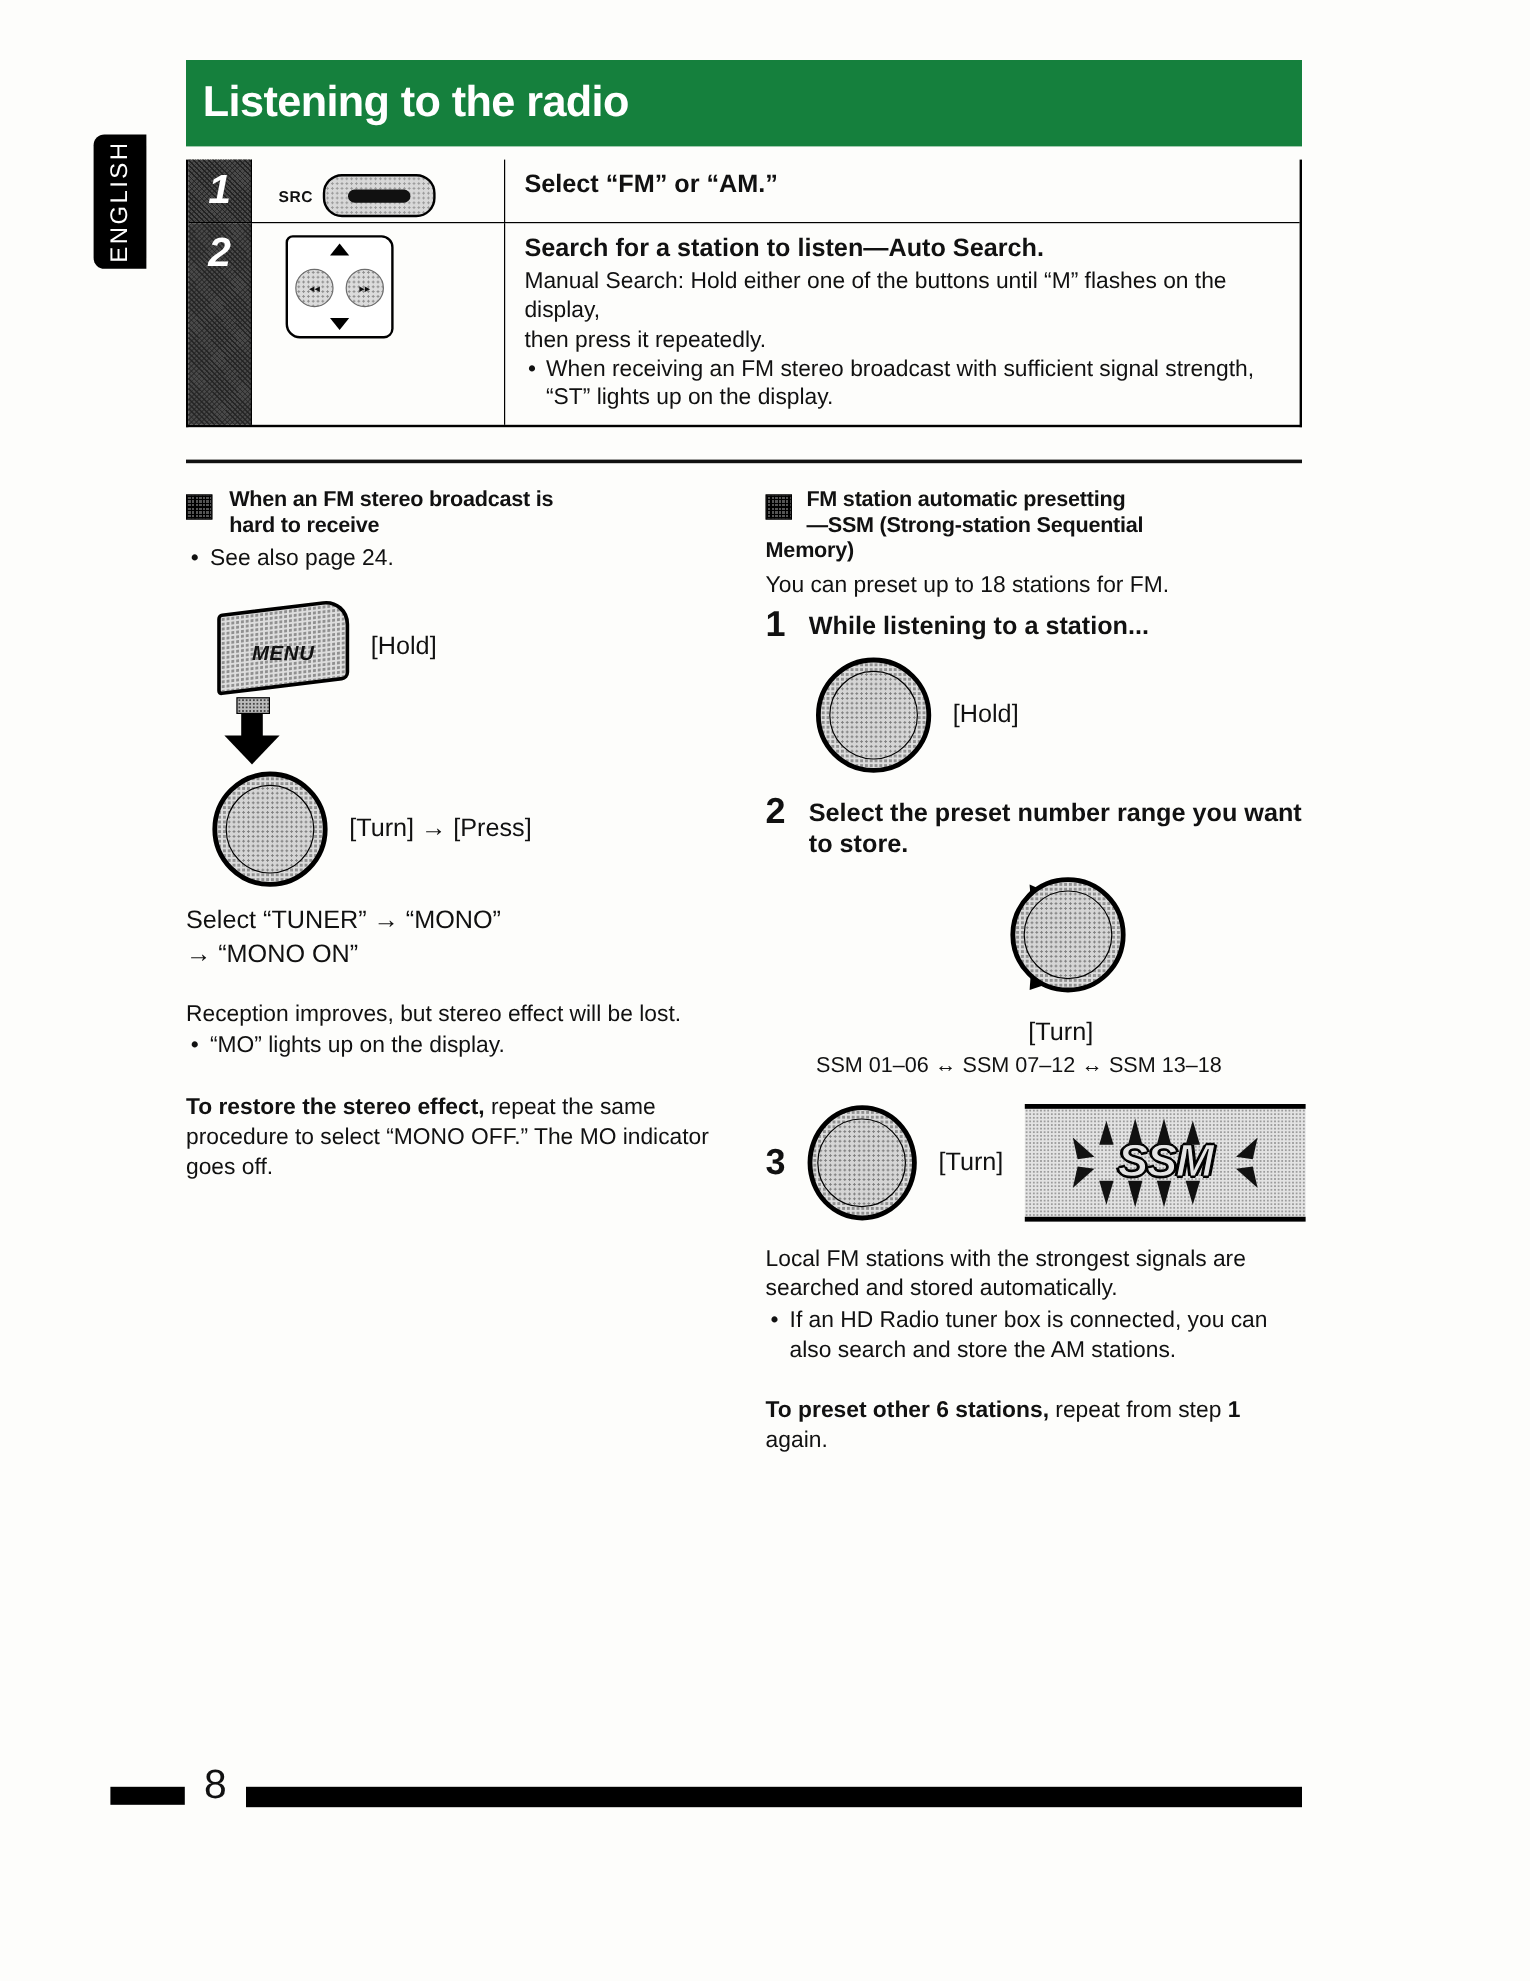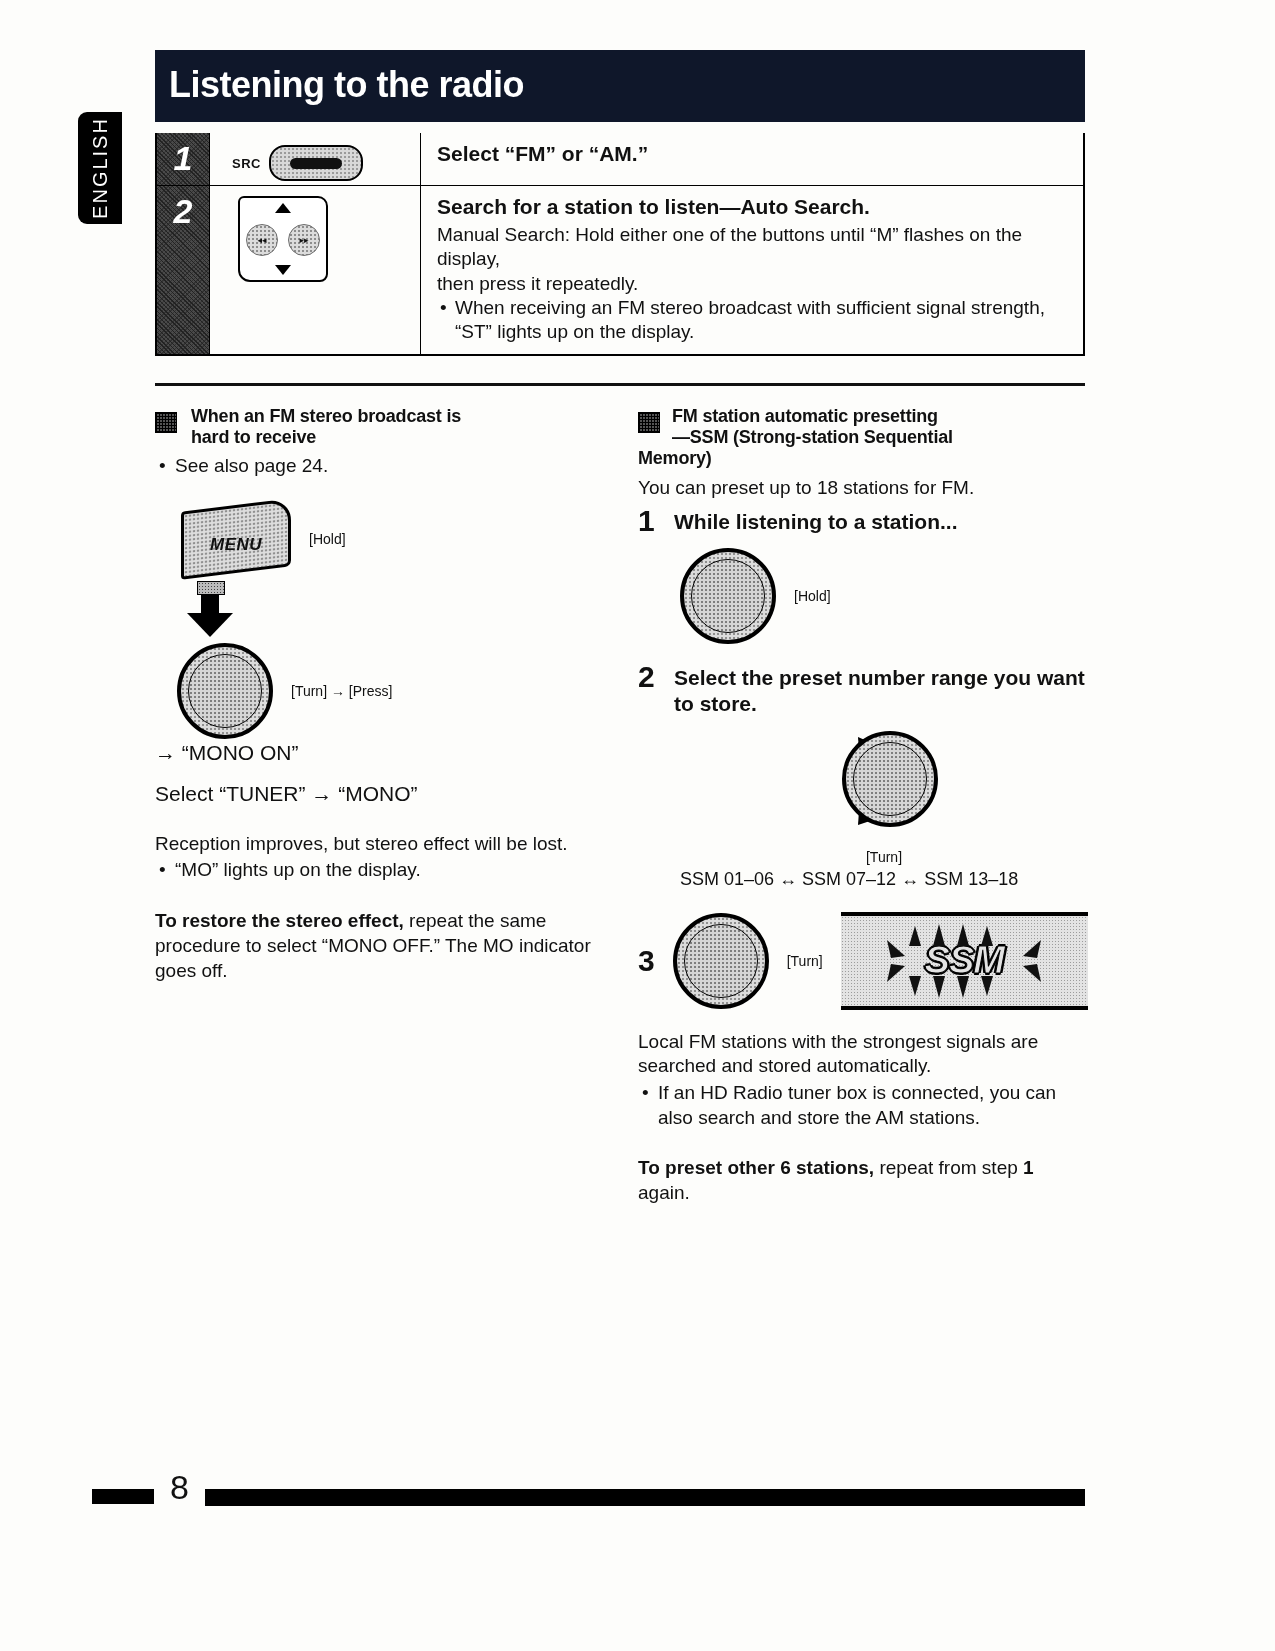--- a/index.html
+++ b/index.html
@@ -24,21 +24,21 @@
     position:absolute;left:50%;top:50%;
     transform:translate(-50%,-50%) rotate(-90deg);
     transform-origin:center;
     color:#fff;font-size:20px;letter-spacing:2px;
     white-space:nowrap;font-weight:400;
   }
 
   
   .banner{
     position:absolute;left:155px;top:50px;width:930px;height:72px;
-    background:#0f172a;
+    background:#15803d;
   }
   .banner h1{
     margin:0;color:#fff;
     font-size:36px;font-weight:bold;
     letter-spacing:-0.5px;
     padding:14px 0 0 14px;
   }
 
   
   .steps{
@@ -167,21 +167,21 @@
     display:flex;align-items:center;justify-content:center;
     box-sizing:border-box;
   }
   .knob i{
     display:block;width:72px;height:72px;border-radius:50%;
     border:1.5px solid #000;
     background:#d5d5d5;background-image:radial-gradient(#7e7e7e 1.1px,transparent 1.1px);
     background-size:4px 4px;
   }
   .row{display:flex;align-items:center;gap:18px;}
-  .tag{font-size:14px;}
+  .tag{font-size:21px;}
   .turnarc{position:absolute;left:0;top:0;}
 
   
   .disp{
     width:247px;height:90px;position:relative;
     background:#e3e3e3;
     background-image:radial-gradient(#9c9c9c 1px,transparent 1px);
     background-size:3px 3px;
     border-top:4px solid #000;border-bottom:4px solid #000;
     display:flex;align-items:center;justify-content:center;
@@ -281,22 +281,22 @@
         <span class="head"></span>
     </div>
 
     <div class="row" style="margin:6px 0 0 22px;">
       <div class="knob">
           <i></i>
         </div>
       <span class="tag">[Turn] → [Press]</span>
     </div>
 
+    <p class="txt" style="margin-top:14px;font-size:21px;">Select “TUNER” → “MONO”</p>
     <p class="txt" style="font-size:21px;">→ “MONO ON”</p>
-    <p class="txt" style="margin-top:14px;font-size:21px;">Select “TUNER” → “MONO”</p>
 
     <div class="gap"></div>
     <p class="txt">Reception improves, but stereo effect will be lost.</p>
     <ul class="bul">
       <li>“MO” lights up on the display.</li>
     </ul>
 
     <div class="gap"></div>
     <p class="txt">
       <span class="bold">To restore the stereo effect,</span><span> repeat the same procedure to select “MONO OFF.” The MO indicator goes off.</span>

